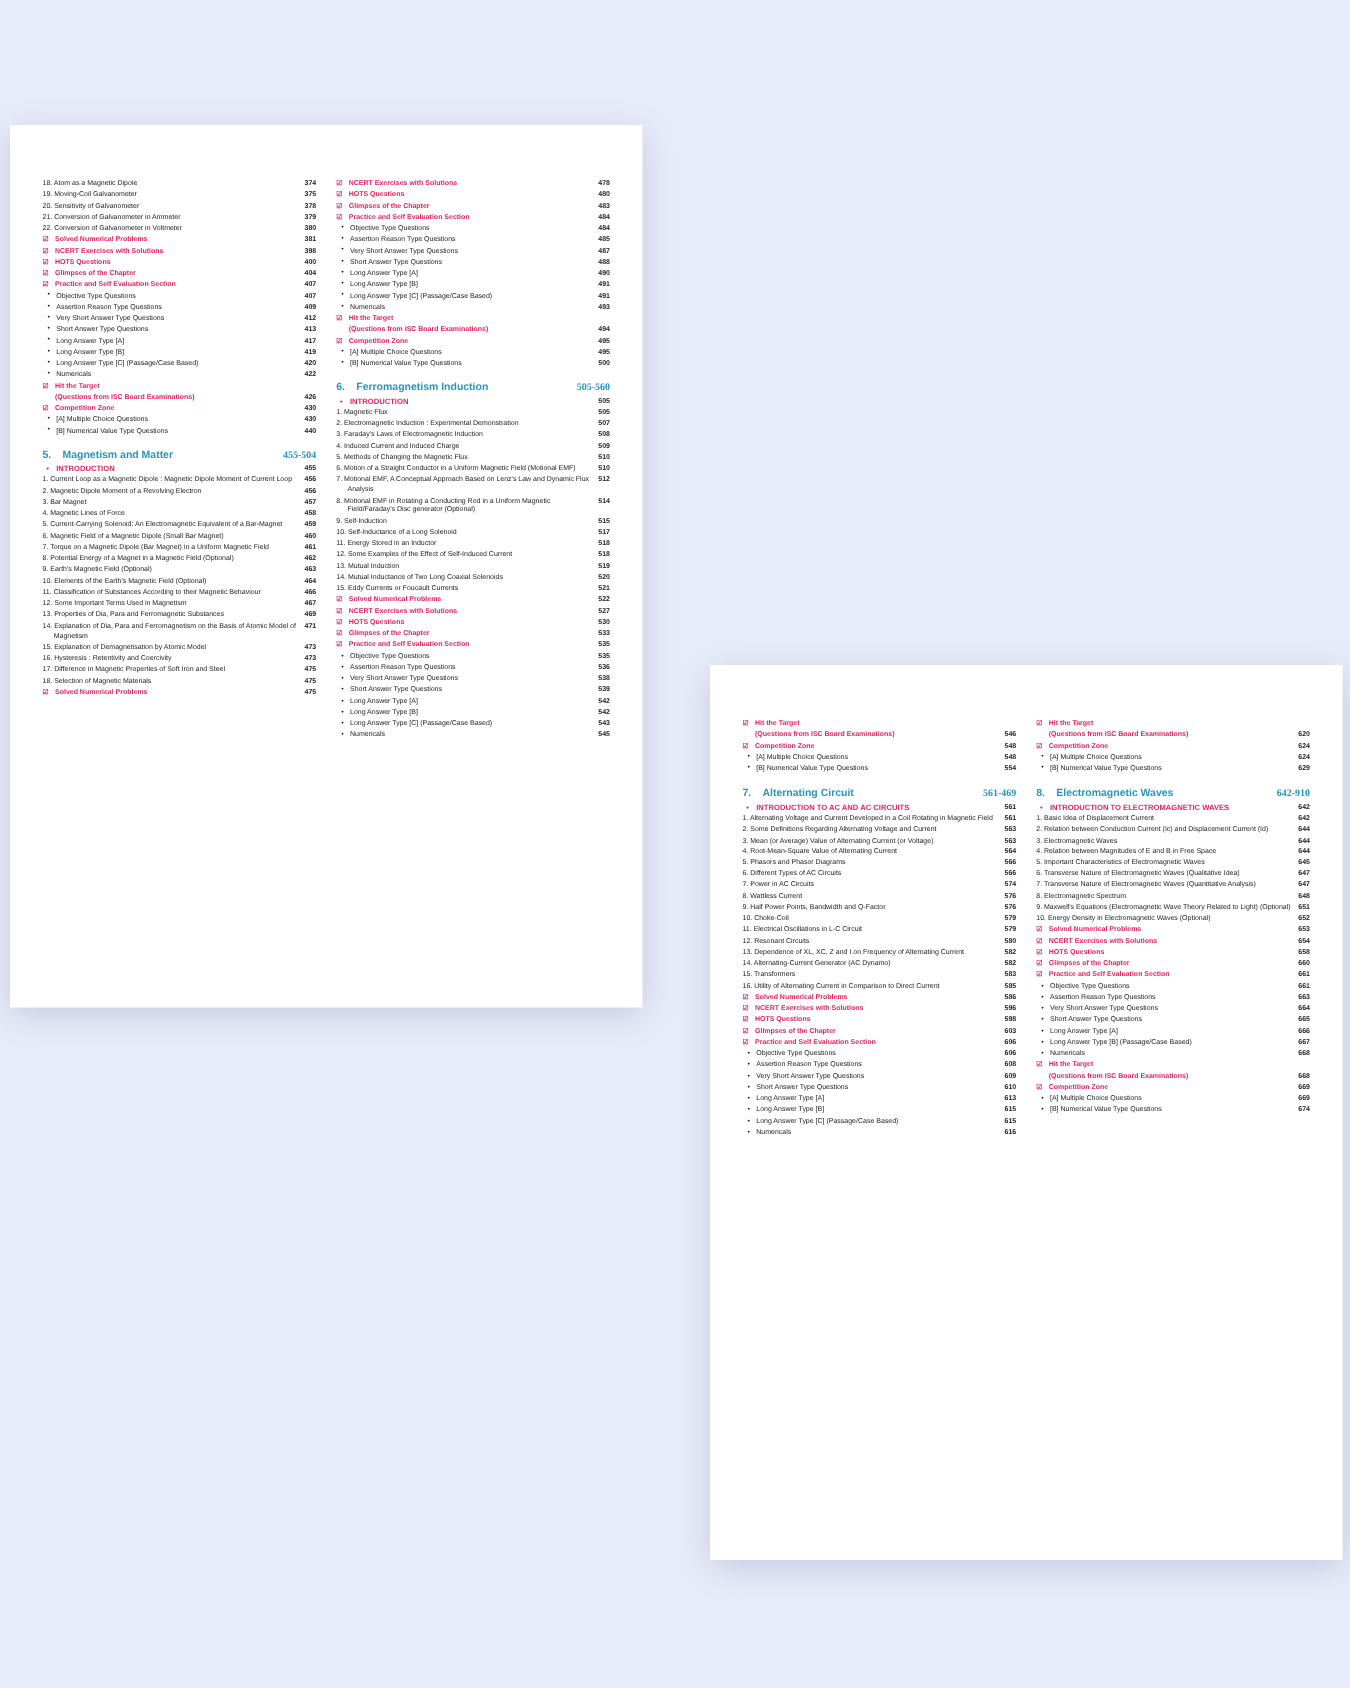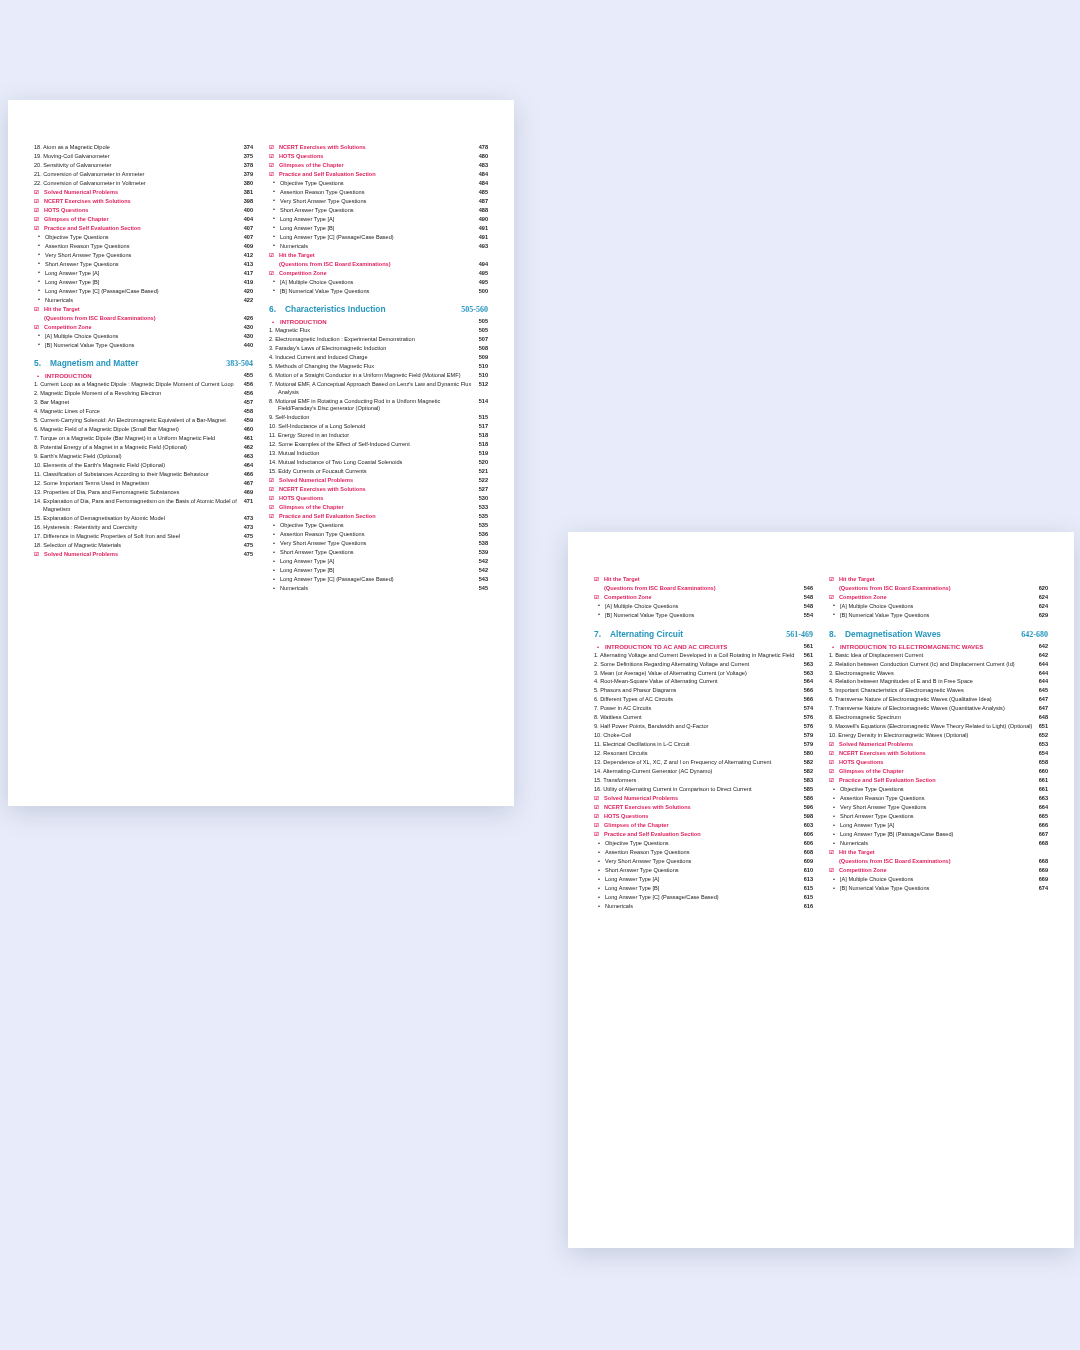--- a/index.html
+++ b/index.html
@@ -154,21 +154,21 @@
           <span class="txt">[A] Multiple Choice Questions</span>
           <span class="pg">430</span>
         </div>
         <div class="ln bullet">
           <span class="txt">[B] Numerical Value Type Questions</span>
           <span class="pg">440</span>
         </div>
         <div class="chap">
           <span class="cn">5.</span>
           <span class="ct">Magnetism and Matter</span>
-          <span class="cr">383-504</span>
+          <span class="cr">455-504</span>
         </div>
         <div class="intro">
           <span class="txt">INTRODUCTION</span>
           <span class="pg">455</span>
         </div>
         <div class="ln num">
           <span class="txt">1. Current Loop as a Magnetic Dipole : Magnetic Dipole Moment of Current Loop</span>
           <span class="pg">456</span>
         </div>
         <div class="ln num">
@@ -308,21 +308,21 @@
         <div class="ln bullet">
           <span class="txt">[A] Multiple Choice Questions</span>
           <span class="pg">495</span>
         </div>
         <div class="ln bullet">
           <span class="txt">[B] Numerical Value Type Questions</span>
           <span class="pg">500</span>
         </div>
         <div class="chap">
           <span class="cn">6.</span>
-          <span class="ct">Characteristics Induction</span>
+          <span class="ct">Ferromagnetism Induction</span>
           <span class="cr">505-560</span>
         </div>
         <div class="intro">
           <span class="txt">INTRODUCTION</span>
           <span class="pg">505</span>
         </div>
         <div class="ln num">
           <span class="txt">1. Magnetic Flux</span>
           <span class="pg">505</span>
         </div>
@@ -603,22 +603,22 @@
         <div class="ln bullet">
           <span class="txt">[A] Multiple Choice Questions</span>
           <span class="pg">624</span>
         </div>
         <div class="ln bullet">
           <span class="txt">[B] Numerical Value Type Questions</span>
           <span class="pg">629</span>
         </div>
         <div class="chap">
           <span class="cn">8.</span>
-          <span class="ct">Demagnetisation Waves</span>
-          <span class="cr">642-680</span>
+          <span class="ct">Electromagnetic Waves</span>
+          <span class="cr">642-910</span>
         </div>
         <div class="intro">
           <span class="txt">INTRODUCTION TO ELECTROMAGNETIC WAVES</span>
           <span class="pg">642</span>
         </div>
         <div class="ln num">
           <span class="txt">1. Basic Idea of Displacement Current</span>
           <span class="pg">642</span>
         </div>
         <div class="ln num">

